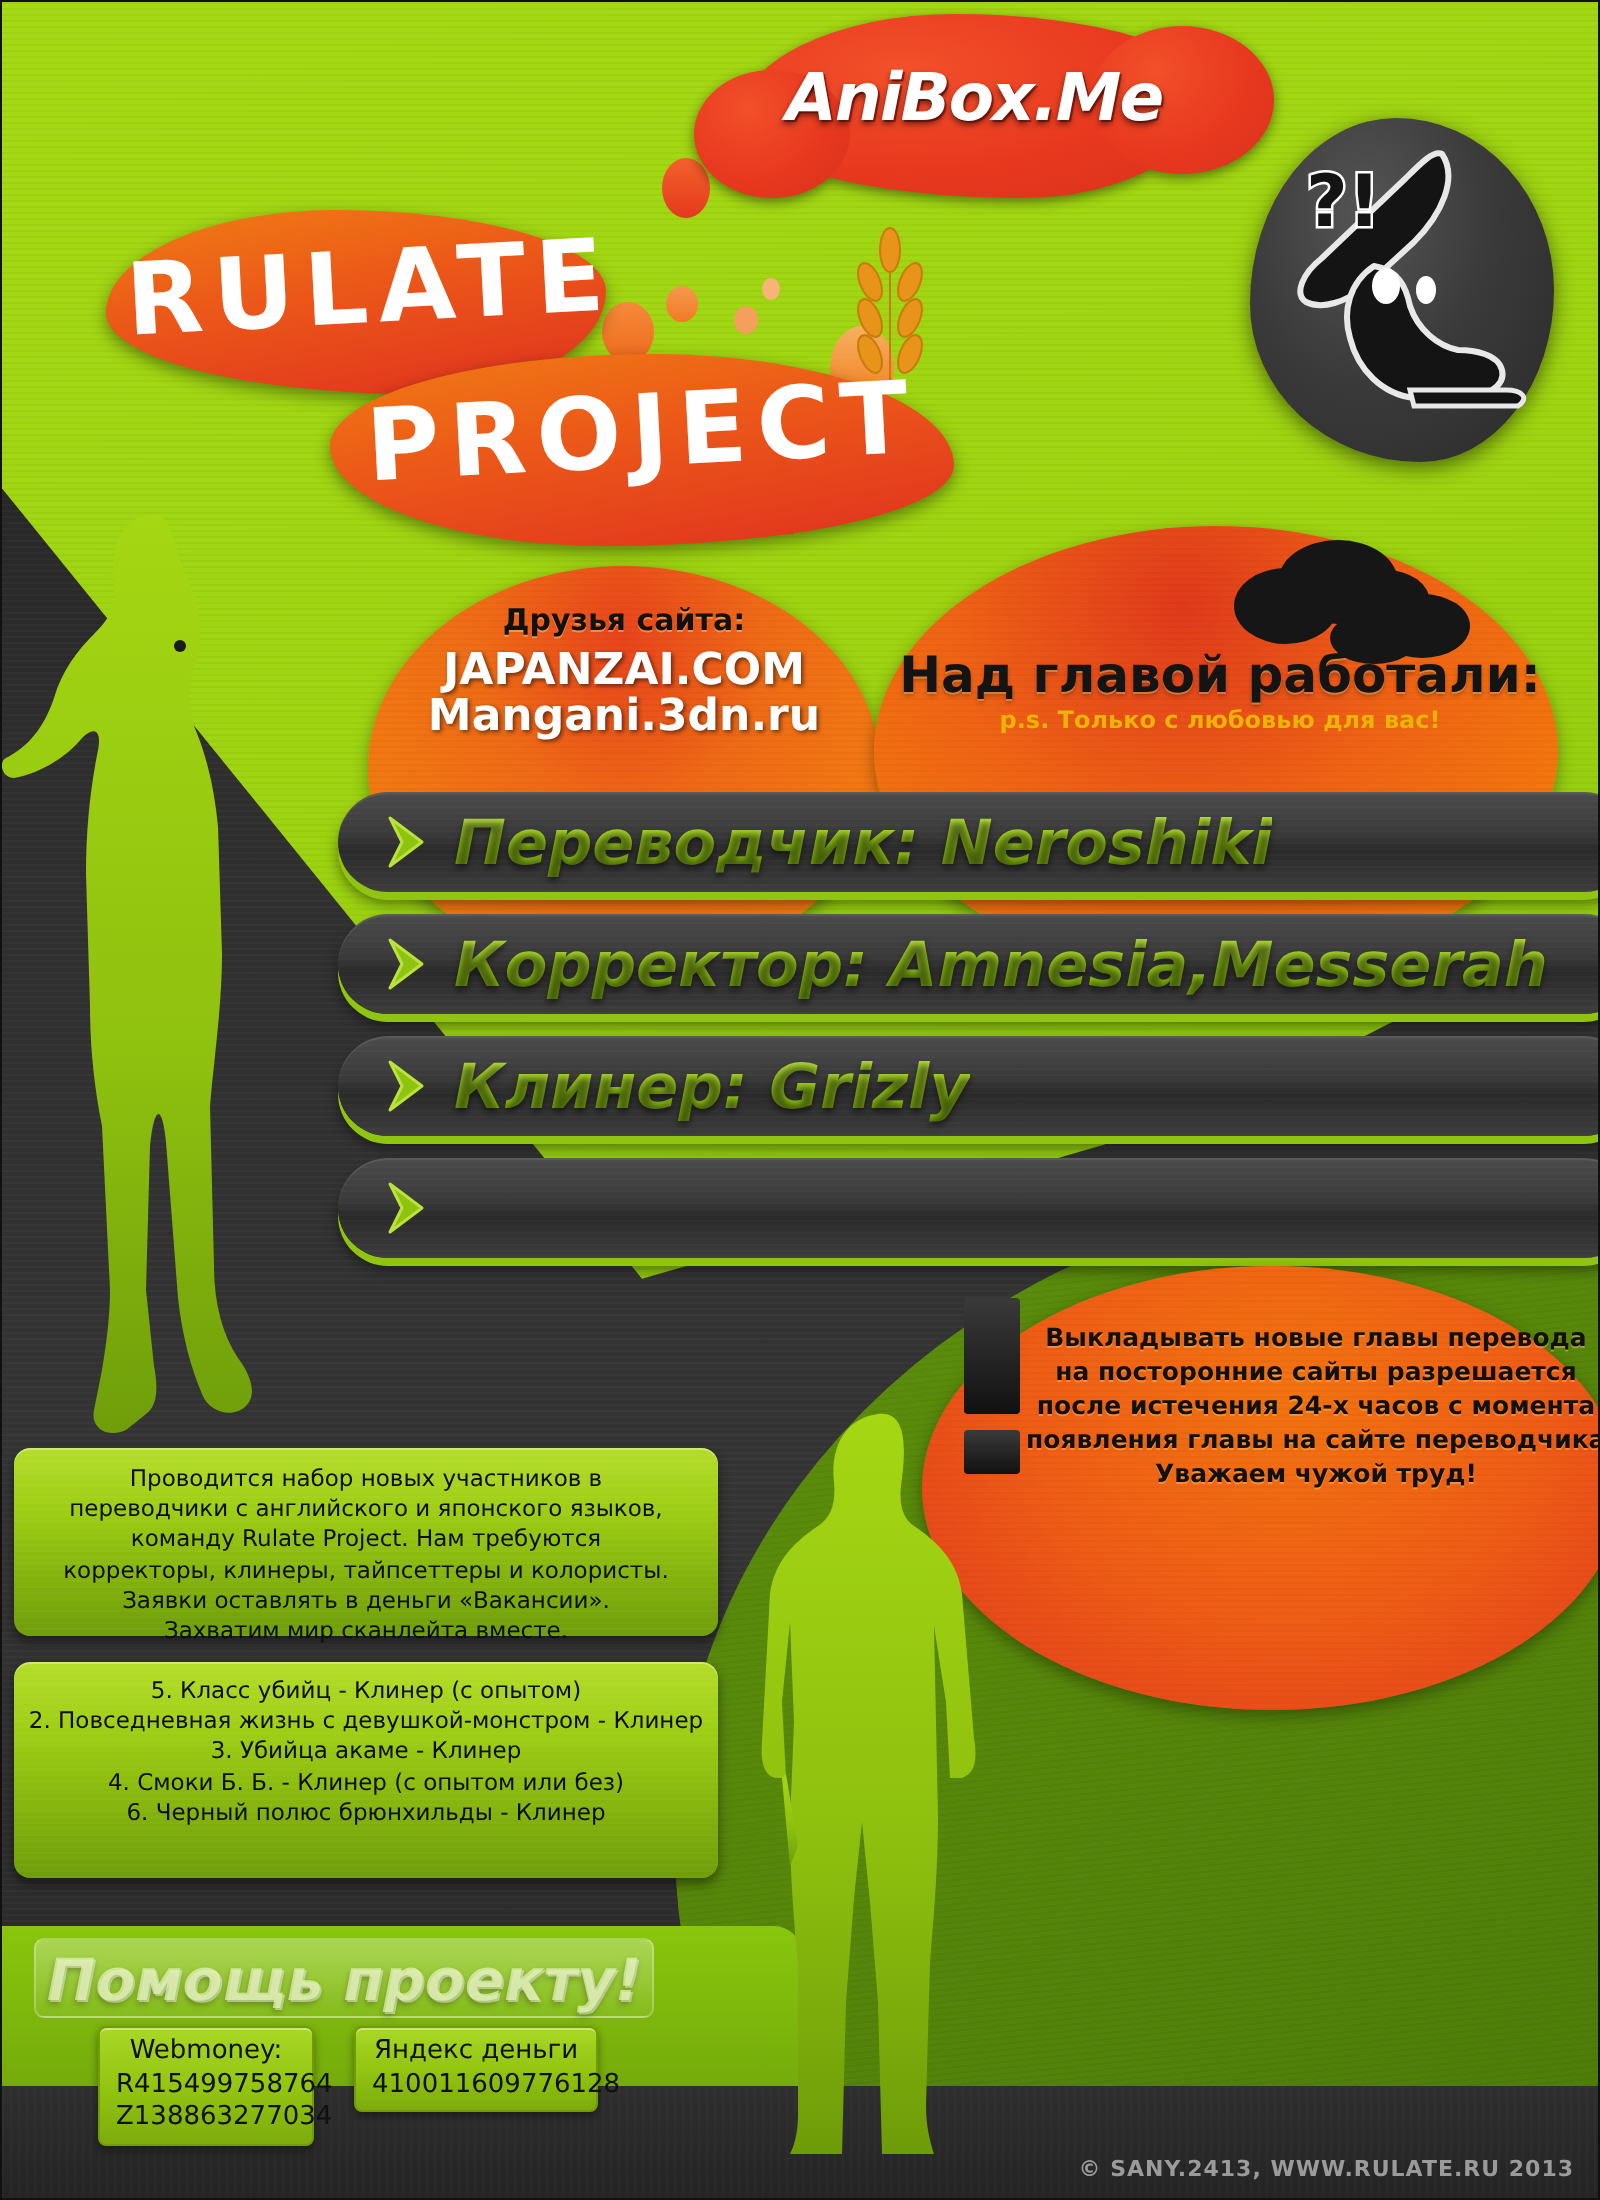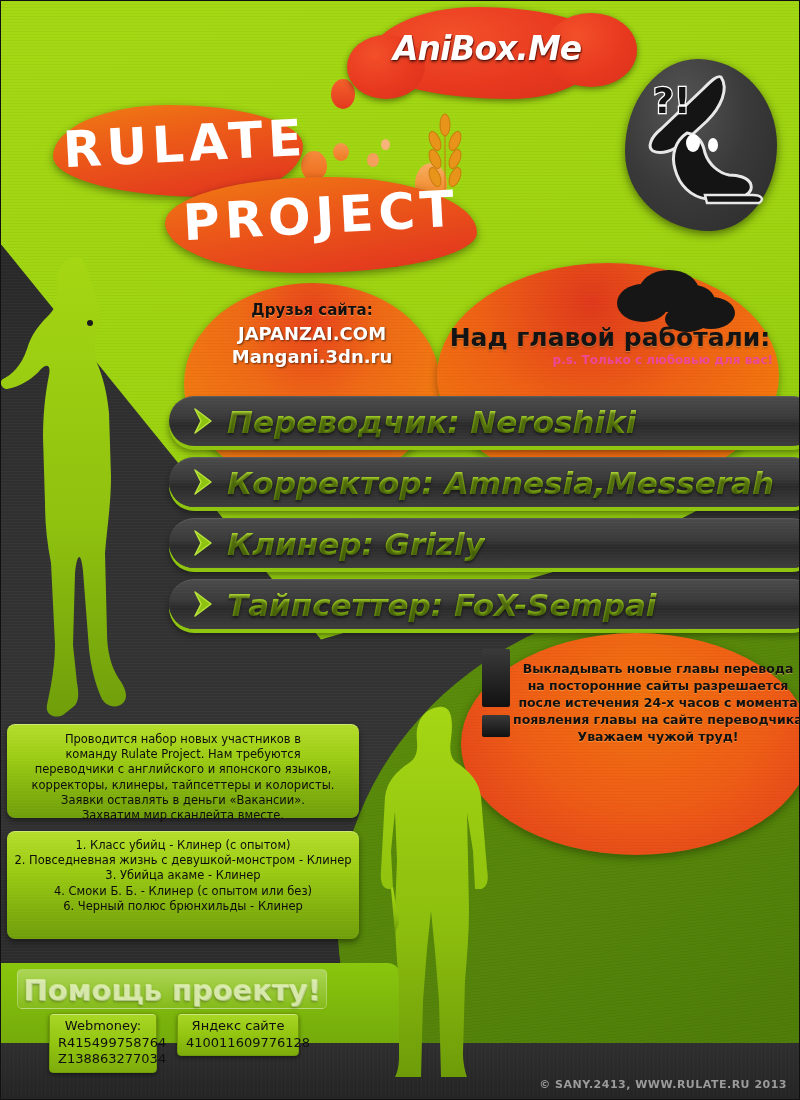--- a/index.html
+++ b/index.html
@@ -124,35 +124,35 @@
   .clouds { position:absolute; left:596px; top:268px; width:146px; height:66px; z-index:4; }
 
   .friends-title {
     position:absolute; left:183px; top:300px; width:256px; text-align:center;
     font-size:15px; font-weight:bold; color:#111;
     font-family:"DejaVu Sans", sans-serif;
     text-shadow:0 1px 0 rgba(255,200,120,.5);
   }
   .friends-link {
     position:absolute; left:183px; width:256px; text-align:center;
-    font-size:18px; font-weight:bold; color:#fff;
+    font-size:22px; font-weight:bold; color:#fff;
     font-family:"DejaVu Sans", sans-serif;
     text-shadow:1px 1px 2px rgba(0,0,0,.55);
   }
   .fl1 { top:322px; } .fl2 { top:345px; }
 
   .credits-title {
     position:absolute; left:446px; top:322px; width:326px; text-align:center;
     font-size:25px; font-weight:bold; color:#141414;
     font-family:"DejaVu Sans", sans-serif;
     text-shadow:0 1px 0 rgba(255,190,110,.45), 0 2px 2px rgba(0,0,0,.25);
   }
   .credits-sub {
-    position:absolute; left:446px; top:352px; width:326px; text-align:right;
-    font-size:12px; font-weight:bold; color:#ec4899;
+    position:absolute; left:446px; top:352px; width:326px; text-align:center;
+    font-size:12px; font-weight:bold; color:#eab308;
     font-family:"DejaVu Sans", sans-serif;
   }
 
   
   .staff-bar {
     position:absolute; left:168px; width:648px; height:50px;
     border-radius:26px;
     background:
       repeating-linear-gradient(0deg, rgba(255,255,255,.018) 0 1px, rgba(0,0,0,0) 1px 3px),
       linear-gradient(180deg,#4b4b4b 0%,#3a3a3a 42%,#2a2a2a 58%,#3d3d3d 100%);
@@ -213,21 +213,21 @@
   }
   .vac-title { text-align:center; font-size:12px; font-weight:normal;
     text-decoration:underline; margin-bottom:1px; }
 
   .help-title {
     position:absolute; left:16px; top:968px; width:310px; height:40px;
     border-radius:5px;
     background:linear-gradient(180deg, rgba(255,255,255,.30), rgba(255,255,255,.06));
     border:1px solid rgba(255,255,255,.25);
     line-height:40px; text-align:center;
-    font-size:29px; font-weight:bold; 
+    font-size:29px; font-weight:bold; font-style:italic;
     font-family:"DejaVu Sans", sans-serif;
     color:rgba(230,245,185,.72);
     text-shadow:1px 1px 0 rgba(255,255,255,.45), 0 2px 3px rgba(0,0,0,.3);
   }
   .pay-box {
     position:absolute; border-radius:4px;
     background:linear-gradient(180deg,#a9d726 0%,#93c511 50%,#7dac0c 100%);
     border:1px solid #6f9c08;
     box-shadow:0 2px 4px rgba(0,0,0,.4), inset 0 1px 0 rgba(255,255,255,.4);
     text-align:center; color:#101010;
@@ -357,21 +357,20 @@
   <div class="staff-bar sb3">
     <svg class="chev" viewBox="0 0 26 28">
       <path d="M4 2 L20 14 L4 26 L10 14 Z" fill="#8ec40f" stroke="#b9e23c" stroke-width="1.5" stroke-linejoin="round"></path>
     </svg>
     <div class="staff-text">Клинер: Grizly</div>
   </div>
   <div class="staff-bar sb4">
     <svg class="chev" viewBox="0 0 26 28">
       <path d="M4 2 L20 14 L4 26 L10 14 Z" fill="#8ec40f" stroke="#b9e23c" stroke-width="1.5" stroke-linejoin="round"></path>
     </svg>
-    <div class="staff-text">Тайпсеттер: FoX-Sempai</div>
   </div>
 
   <div class="circle-warning"></div>
   <div class="excl">
     <div class="excl-bar"></div>
     <div class="excl-dot"></div>
   </div>
   <div class="warn-text">
     <div>Выкладывать новые главы перевода</div>
     <div>на посторонние сайты разрешается</div>
@@ -392,40 +391,40 @@
       L12 170 C11 182 14 188 20 188 L24 188 L22 150 L26 110 L28 160 L26 210
       C26 236 28 260 30 282 L30 356 C30 366 28 372 26 376 L52 376 L54 300 L58 248
       L62 210 L66 250 L70 300 L72 376 L98 376 C96 370 94 362 94 352 L96 280
       C98 256 100 232 100 208 L98 112 L104 150 L106 188 L112 188 C118 186 120 180 118 168
       L112 96 C110 80 100 70 88 62 C82 58 80 50 82 38 C84 22 84 4 70 6 Z"></path>
     <path fill="url(#gm)" d="M22 188 L24 186 L30 222 L26 232 Z"></path>
   </svg>
 
   <div class="green-panel panel-recruit">
     <div class="ln">Проводится набор новых участников в</div>
+    <div class="ln">переводчики с английского и японского языков,</div>
     <div class="ln">команду Rulate Project. Нам требуются</div>
-    <div class="ln">переводчики с английского и японского языков,</div>
     <div class="ln">корректоры, клинеры, тайпсеттеры и колористы.</div>
     <div class="ln">Заявки оставлять в деньги «Вакансии».</div>
     <div class="ln">Захватим мир сканлейта вместе.</div>
   </div>
 
   <div class="green-panel panel-vacancy">
-    <div class="ln">1. Класс убийц - Клинер (с опытом)</div>
+    <div class="ln">5. Класс убийц - Клинер (с опытом)</div>
     <div class="ln">2. Повседневная жизнь с девушкой-монстром - Клинер</div>
     <div class="ln">3. Убийца акаме - Клинер</div>
     <div class="ln">4. Смоки Б. Б. - Клинер (с опытом или без)</div>
     <div class="ln">6. Черный полюс брюнхильды - Клинер</div>
   </div>
 
   <div class="help-title">Помощь проекту!</div>
   <div class="pay-box pay-wm">
     <div>Webmoney:</div>
     <div>R415499758764</div>
     <div>Z138863277034</div>
   </div>
   <div class="pay-box pay-ym">
-    <div>Яндекс сайте</div>
+    <div>Яндекс деньги</div>
     <div>410011609776128</div>
   </div>
 
   <div class="footer-text">© SANY.2413, WWW.RULATE.RU 2013</div>
 </div>
 
 </body></html>

